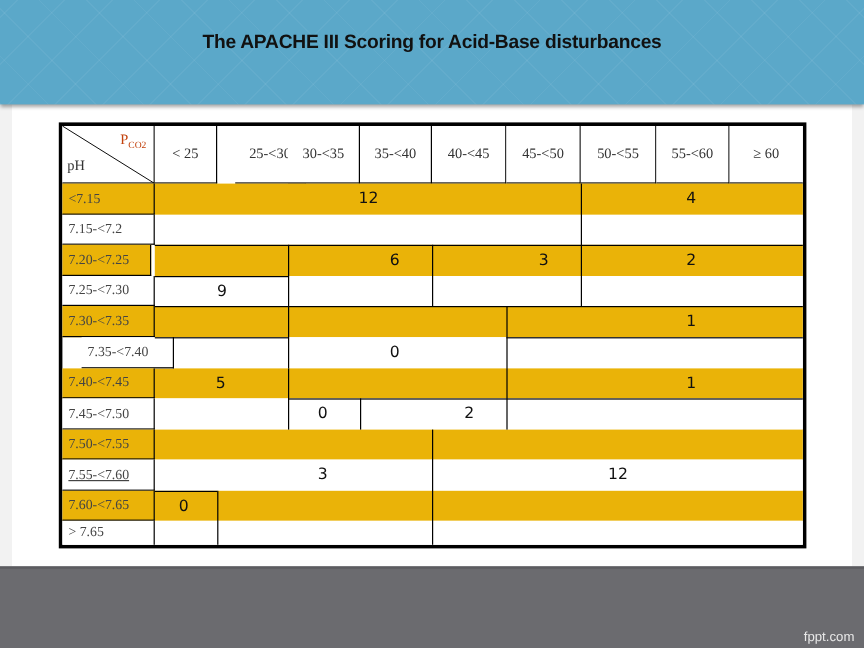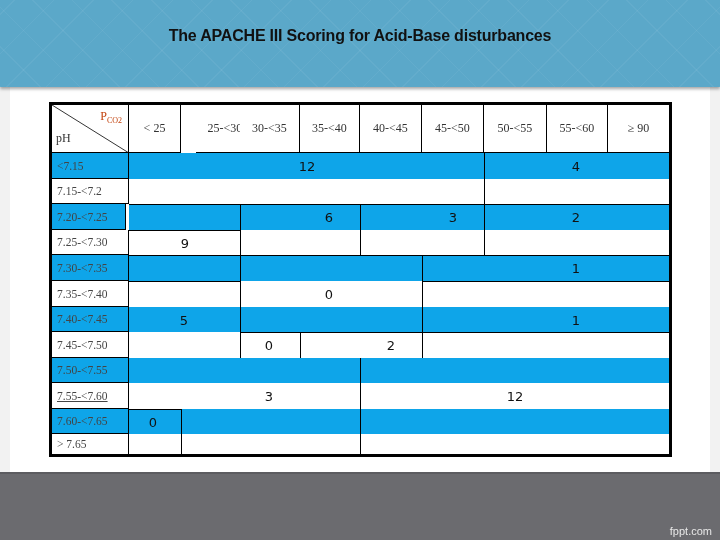--- a/index.html
+++ b/index.html
@@ -7,21 +7,21 @@
   .header-band { position: absolute; left: 0; top: 0; width: 720px; height: 87px; background: #5ba8c9;
     background-image: repeating-linear-gradient(45deg, rgba(255,255,255,0.05) 0 1px, transparent 1px 28px),
                       repeating-linear-gradient(-45deg, rgba(255,255,255,0.05) 0 1px, transparent 1px 28px);
     box-shadow: 0 2px 3px rgba(0,0,0,0.35); z-index: 2; }
   .title { position: absolute; left: 0; top: 27px; width: 720px; text-align: center; font-family: "Liberation Sans", sans-serif; font-weight: bold; font-size: 16px; color: #111; letter-spacing: -0.2px; }
   .content { position: absolute; left: 10px; top: 87px; width: 700px; height: 385px; background: #ffffff; }
   .footer-band { position: absolute; left: 0; top: 472px; width: 720px; height: 68px; background: #6b6b6f; border-top: 2px solid #5c5c60; }
   .footer-brand { position: absolute; right: 8px; bottom: 5px; font-family: "Liberation Sans", sans-serif; font-size: 11px; color: #e8e8e8; }
   .table { position: absolute; left: 49px; top: 102px; width: 623px; height: 355px; border: 3px solid #000; box-sizing: border-box; background: #fff; }
   .cell { position: absolute; box-sizing: border-box; display: flex; align-items: center; justify-content: center; font-size: 12.5px; color: #111; }
-  .green { background: #0ea5e9; }
+  .green { background: #eab308; }
   .white { background: #ffffff; }
   .hdr { font-family: "Liberation Serif", serif; font-size: 12px; color: #333; border-right: 1px solid #000; border-bottom: 1px solid #000; }
   .rowlabel { justify-content: flex-start; padding-left: 5px; font-family: "Liberation Serif", serif; font-size: 11.5px; color: #444; border-right: 1px solid #000; border-bottom: 1px solid #000; }
   .vline { position: absolute; width: 1px; background: #000; }
   .hline { position: absolute; height: 1px; background: #000; }
   .val { position: absolute; font-size: 13px; color: #111; transform: translate(-50%, -50%); }
   .corner-p { position: absolute; right: 6px; top: 4px; font-family: "Liberation Serif", serif; font-size: 12px; color: #c2410c; }
   .corner-p sub { font-size: 8px; }
   .corner-ph { position: absolute; left: 4px; bottom: 6px; font-family: "Liberation Serif", serif; font-size: 12px; color: #333; }
 </style>
@@ -45,41 +45,41 @@
   </div>
 
   <div class="cell white hdr" style="left:77px;top:0;width:52px;height:48px;">&lt; 25</div>
   <div class="cell white hdr" style="left:144px;top:0;width:59px;height:48px;">25-&lt;30</div>
   <div class="cell white hdr" style="left:188px;top:0;width:60px;height:48px;">30-&lt;35</div>
   <div class="cell white hdr" style="left:248px;top:0;width:60px;height:48px;">35-&lt;40</div>
   <div class="cell white hdr" style="left:308px;top:0;width:62px;height:48px;">40-&lt;45</div>
   <div class="cell white hdr" style="left:370px;top:0;width:62px;height:48px;">45-&lt;50</div>
   <div class="cell white hdr" style="left:432px;top:0;width:63px;height:48px;">50-&lt;55</div>
   <div class="cell white hdr" style="left:495px;top:0;width:61px;height:48px;">55-&lt;60</div>
-  <div class="cell white hdr" style="left:556px;top:0;width:61px;height:48px;border-right:none;">≥ 90</div>
+  <div class="cell white hdr" style="left:556px;top:0;width:61px;height:48px;border-right:none;">≥ 60</div>
 
   <div class="cell green" style="left:77px;top:48px;width:540px;height:26px;"></div>
   <div class="cell white" style="left:77px;top:74px;width:540px;height:25px;"></div>
   <div class="cell green" style="left:77px;top:99px;width:540px;height:26px;"></div>
   <div class="cell white" style="left:77px;top:125px;width:540px;height:25px;"></div>
   <div class="cell green" style="left:77px;top:150px;width:540px;height:26px;"></div>
   <div class="cell white" style="left:77px;top:176px;width:540px;height:26px;"></div>
   <div class="cell green" style="left:77px;top:202px;width:540px;height:25px;"></div>
   <div class="cell white" style="left:77px;top:227px;width:540px;height:26px;"></div>
   <div class="cell green" style="left:77px;top:253px;width:540px;height:25px;"></div>
   <div class="cell white" style="left:77px;top:278px;width:540px;height:26px;"></div>
   <div class="cell green" style="left:77px;top:304px;width:540px;height:25px;"></div>
   <div class="cell white" style="left:77px;top:329px;width:540px;height:20px;"></div>
 
   <div class="cell green rowlabel" style="left:0;top:48px;width:77px;height:26px;">&lt;7.15</div>
   <div class="cell white rowlabel" style="left:0;top:74px;width:77px;height:25px;">7.15-&lt;7.2</div>
   <div class="cell green rowlabel" style="left:0;top:99px;width:74px;height:26px;">7.20-&lt;7.25</div>
   <div class="cell white rowlabel" style="left:0;top:125px;width:77px;height:25px;">7.25-&lt;7.30</div>
   <div class="cell green rowlabel" style="left:0;top:150px;width:77px;height:26px;">7.30-&lt;7.35</div>
-  <div class="cell white rowlabel" style="left:0;top:176px;width:77px;height:26px;">7.35-&lt;7.40</div>
+  <div class="cell white rowlabel" style="left:16px;top:176px;width:77px;height:26px;">7.35-&lt;7.40</div>
   <div class="cell green rowlabel" style="left:0;top:202px;width:77px;height:25px;">7.40-&lt;7.45</div>
   <div class="cell white rowlabel" style="left:0;top:227px;width:77px;height:26px;font-family:Liberation Serif, serif;">7.45-&lt;7.50</div>
   <div class="cell green rowlabel" style="left:0;top:253px;width:77px;height:25px;">7.50-&lt;7.55</div>
   <div class="cell white rowlabel" style="left:0;top:278px;width:77px;height:26px;text-decoration:underline;">7.55-&lt;7.60</div>
   <div class="cell green rowlabel" style="left:0;top:304px;width:77px;height:25px;text-align:center;">7.60-&lt;7.65</div>
   <div class="cell white rowlabel" style="left:0;top:329px;width:77px;height:20px;border-bottom:none;">&gt; 7.65</div>
 
   <div class="vline" style="left:432px;top:48px;height:102px;"></div>
 
   <div class="vline" style="left:188px;top:99px;height:103px;"></div>

